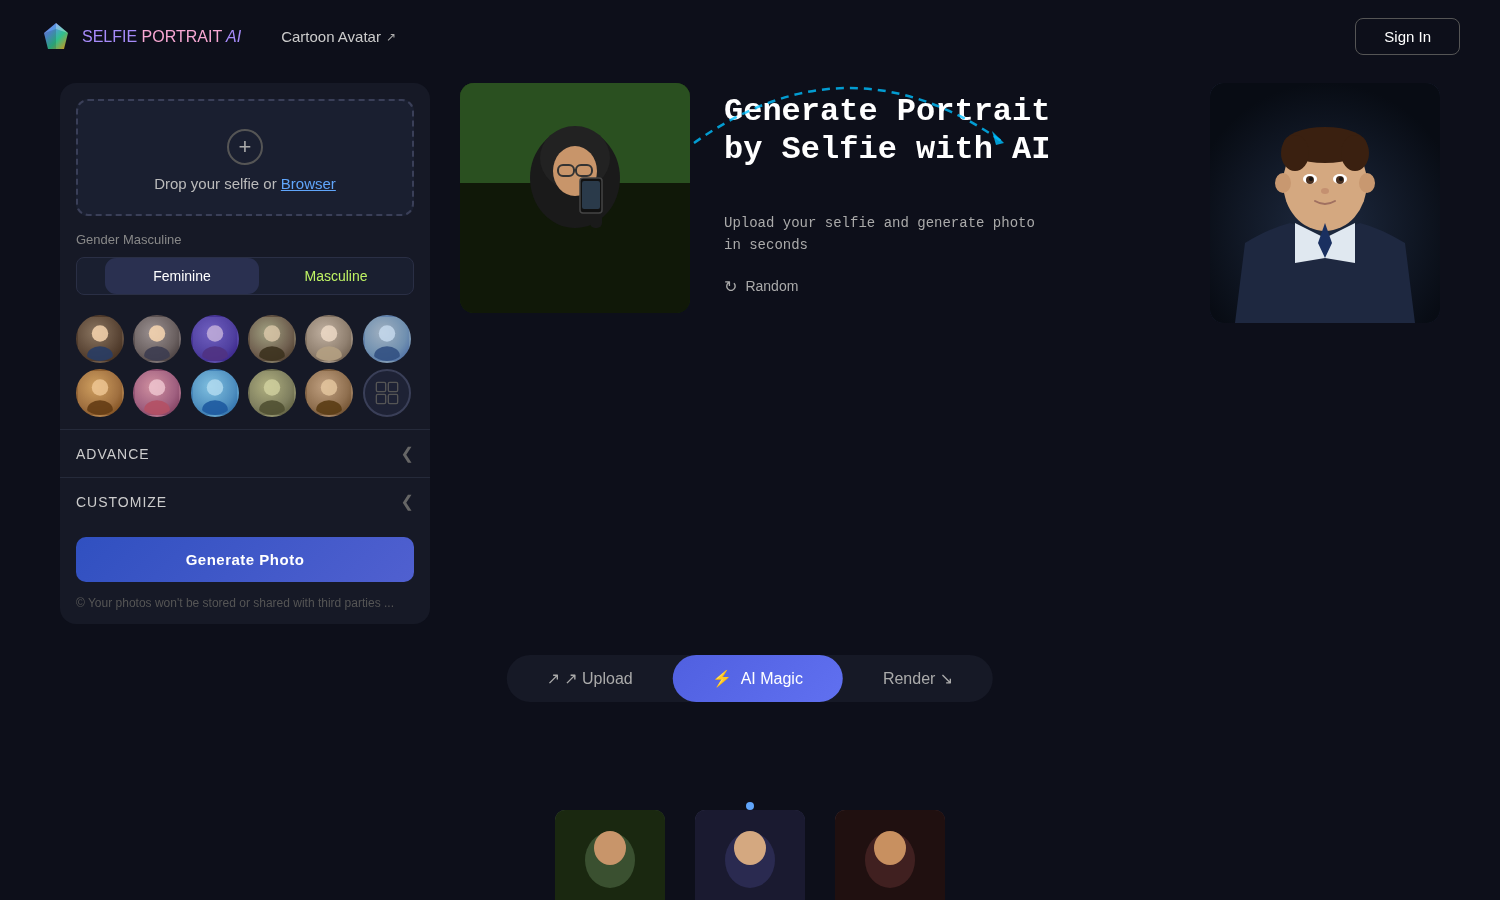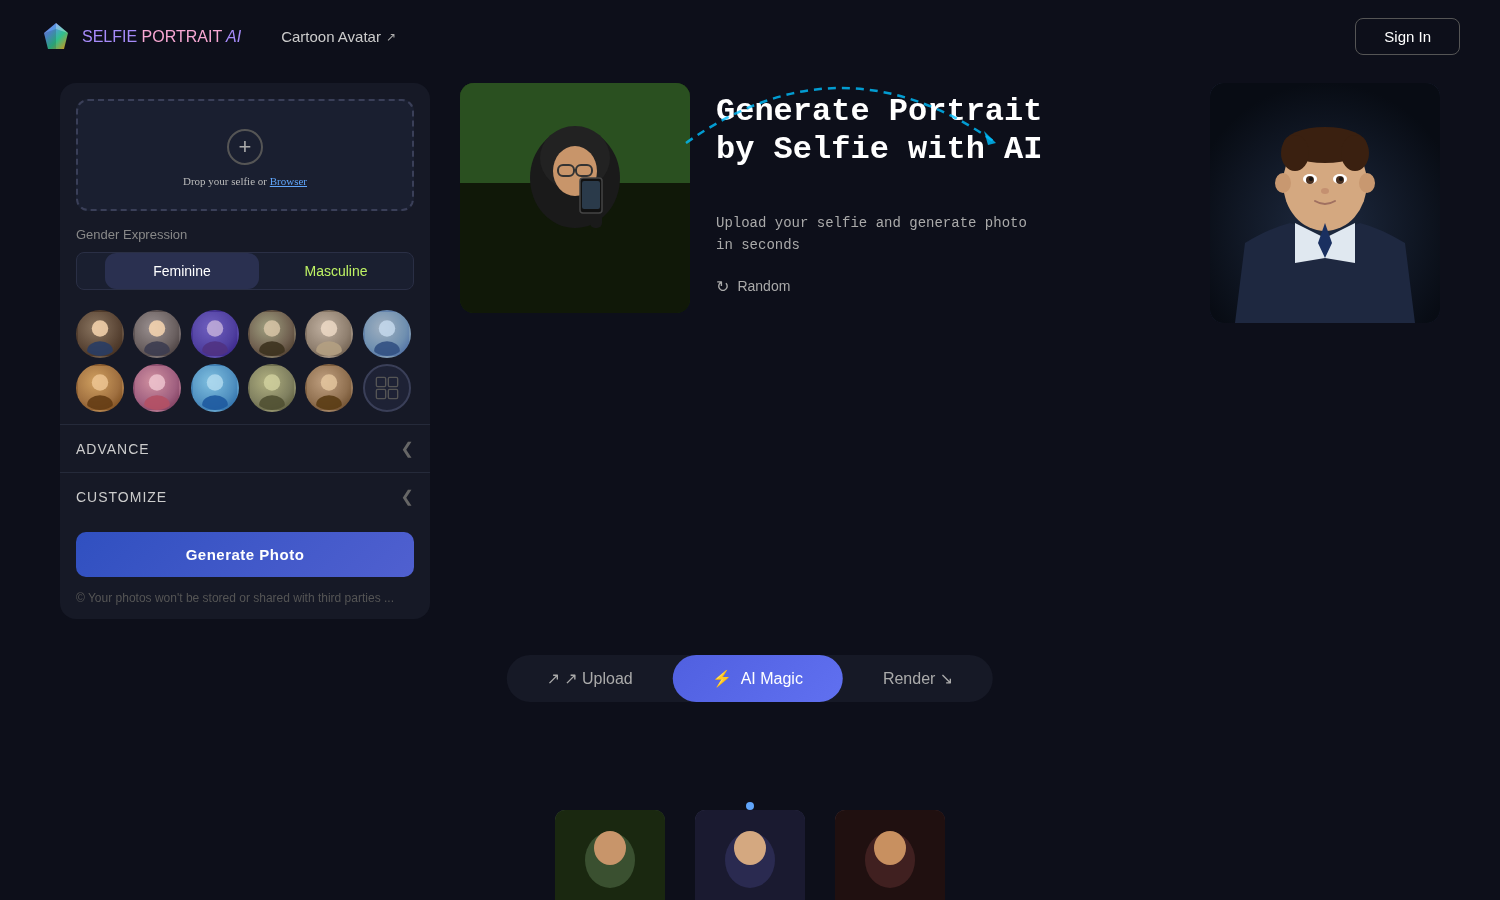--- a/index.html
+++ b/index.html
@@ -102,24 +102,23 @@
       height: 36px;
       border-radius: 50%;
       border: 2px solid #555;
       display: flex;
       align-items: center;
       justify-content: center;
       font-size: 22px;
       color: #aaa;
     }
     .drop-text {
-      font-size: 11px;
+      font-size: 15px;
       color: #bbb;
       text-align: left;
-      font-family: Liberation Serif, serif;
     }
     .drop-text .browser-link {
       color: #60a5fa;
       text-decoration: underline;
       cursor: pointer;
     }
 
     
     .gender-section {
       padding: 0 16px 12px 16px;
@@ -399,21 +398,21 @@
     <div class="drop-zone">
       <div class="drop-zone-icon">
         <span>+</span>
       </div>
       <div class="drop-text">
         <span>Drop your selfie or </span><span class="browser-link">Browser</span>
       </div>
     </div>
 
     <div class="gender-section">
-      <div class="gender-label">Gender Expression</div>
+      <div class="gender-label">Gender Masculine</div>
       <div class="gender-toggle">
         <button class="gender-btn active">Feminine</button>
         <button class="gender-btn">Masculine</button>
       </div>
     </div>
 
     <div class="avatar-grid">
 
       <div class="avatar-item av1">
         <svg viewBox="0 0 48 48" width="48" height="48">
@@ -501,21 +500,21 @@
       <span class="accordion-chevron">❮</span>
     </div>
 
     <div class="generate-section">
       <button class="generate-btn">Generate Photo</button>
     </div>
     <div class="privacy-note">© Your photos won't be stored or shared with third parties ...</div>
   </div>
 
   <div style="flex:1; padding-left:30px; position:relative;">
-    <div style="display:flex; align-items:flex-start; gap:16px;">
+    <div style="display:flex; align-items:flex-start; gap:24px;">
 
       <div class="selfie-image-container">
         <div class="selfie-image">
 
           <svg viewBox="0 0 230 230" width="230" height="230">
 
             <rect width="230" height="230" fill="#1a3010"></rect>
 
             <rect x="0" y="0" width="230" height="140" fill="#2a5020"></rect>
             <rect x="0" y="100" width="230" height="130" fill="#101808"></rect>

